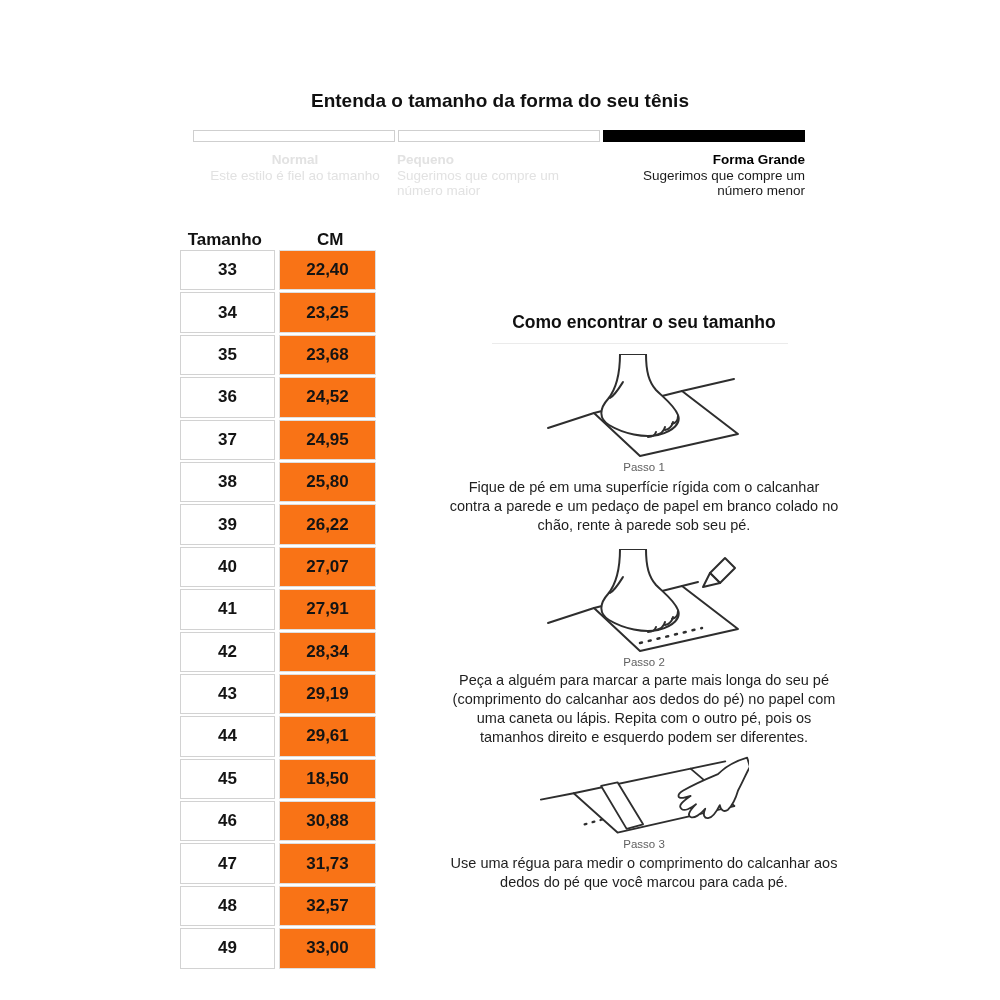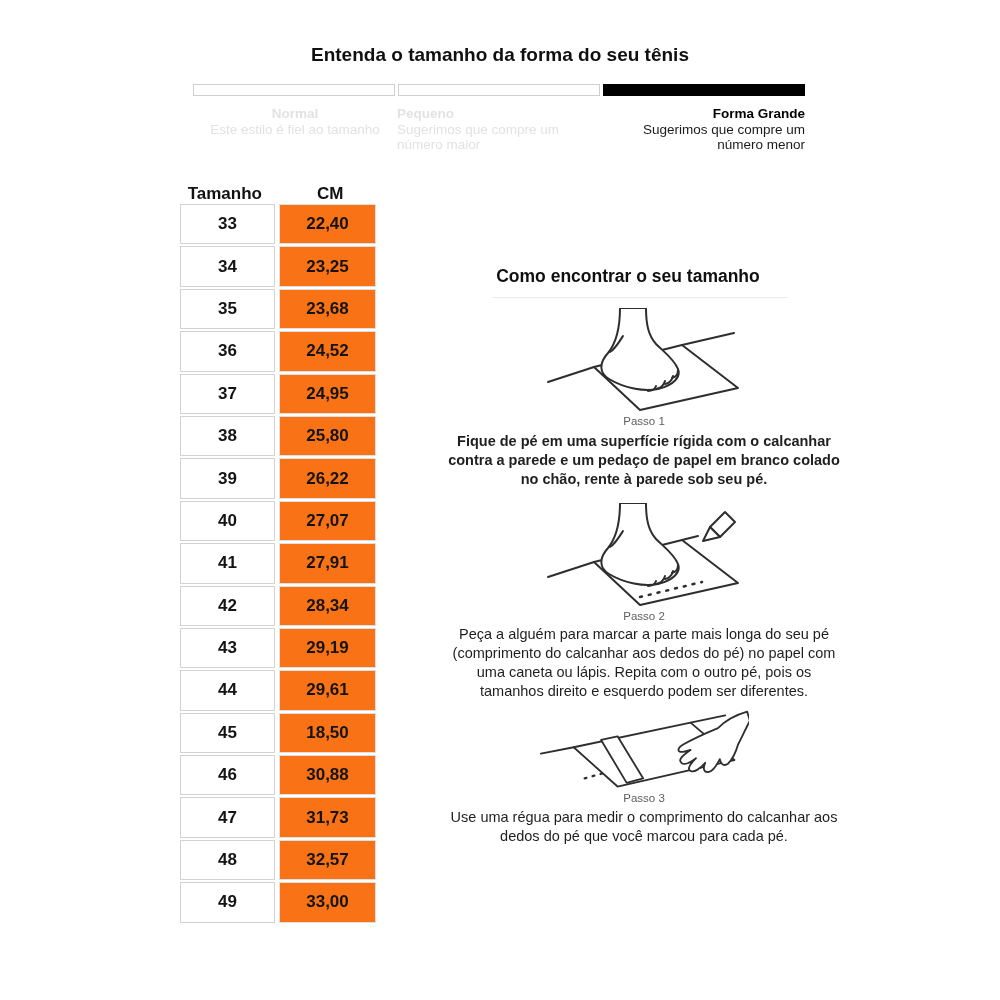--- a/index.html
+++ b/index.html
@@ -1,21 +1,21 @@
 <!DOCTYPE html>
 <html><head>
 <meta charset="utf-8">
 <style>
   html,body { margin:0; padding:0; }
   body {
     width:1000px; height:1000px; background:#ffffff;
     font-family:"Liberation Sans","DejaVu Sans",sans-serif;
     color:#111; position:relative; overflow:hidden;
   }
-  .abs { position:absolute; }
+  .abs { position:absolute;margin-top:46px; }
 
   
   #page-title { top:44px; left:0; width:1000px; text-align:center;
     font-size:19px; font-weight:700; color:#101010; }
 
   
   #fit-bar { top:84px; left:193px; width:612px; height:12px; display:flex; gap:3px; }
   .seg { flex:1; background:#ffffff; border:1px solid #cfcfcf; box-sizing:border-box; }
   .seg.active { background:#000000; border-color:#000000; }
 
@@ -38,31 +38,31 @@
   .hcell.cm { width:97px; }
   #table-rows { top:204px; left:180px; width:196px; }
   .size-row { display:flex; gap:4px; margin-bottom:2px; }
   .cell { width:95px; height:40.4px; box-sizing:border-box;
     border:1px solid #d2d2d2; background:#ffffff;
     display:flex; align-items:center; justify-content:center;
     font-weight:700; font-size:17px; color:#141414; }
   .cell.cm { width:97px; background:#f97316; border-color:#dfdfdf; }
 
   
-  #howto-title { top:266px; left:432px; width:392px; text-align:center;
+  #howto-title { top:266px; left:448px; width:392px; text-align:center;
     font-weight:700; font-size:17.5px; color:#101010; }
   #howto-divider { top:297px; left:492px; width:296px; height:1px; background:#ebebeb; }
 
   .step-illu { left:448px; width:392px; text-align:center; }
   #illu1 { top:308px; } #illu2 { top:503px; } #illu3 { top:708px; }
   .passo { left:448px; width:392px; text-align:center; font-size:11.5px; color:#606060; }
   #passo1 { top:415px; } #passo2 { top:610px; } #passo3 { top:792px; }
   .steptext { left:448px; width:392px; text-align:center; font-size:14.5px;
     line-height:19px; color:#1f1f1f; }
-  #text1 { top:432px;font-weight:bold; } #text2 { top:625px; } #text3 { top:808px; }
+  #text1 { top:432px; } #text2 { top:625px; } #text3 { top:808px; }
 
   svg .ln { fill:none; stroke:#2e2e2e; stroke-width:2; stroke-linecap:round; stroke-linejoin:round; }
   svg .fl { fill:#ffffff; stroke:#2e2e2e; stroke-width:2; stroke-linecap:round; stroke-linejoin:round; }
   svg .dot { fill:none; stroke:#2e2e2e; stroke-width:2.5; stroke-linecap:round; stroke-dasharray:2 7; }
 </style>
 </head>
 <body>
 
 <div class="abs" id="page-title">Entenda o tamanho da forma do seu tênis</div>
 

